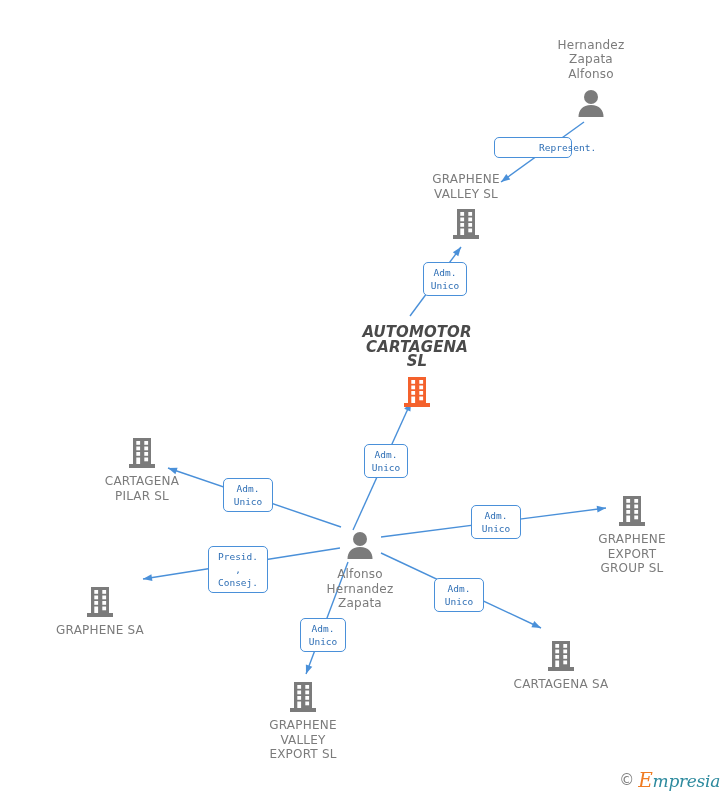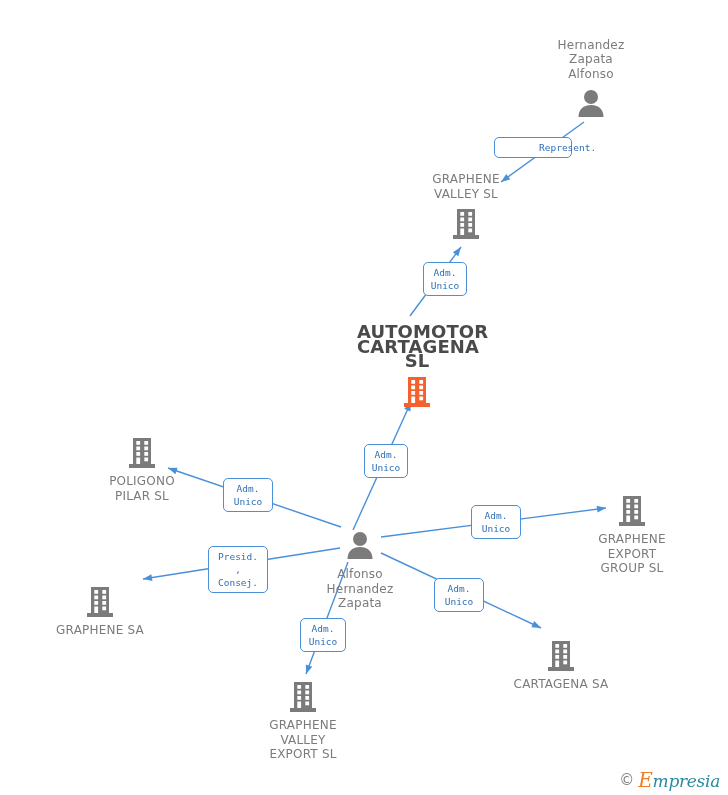--- a/index.html
+++ b/index.html
@@ -34,22 +34,23 @@
   .node-label {
     font-size: 12px;
     line-height: 14.5px;
     color: #7b7b7b;
     letter-spacing: 0.2px;
     white-space: pre-line;
   }
   .node-label.highlight {
     color: #4a4a4a;
     font-weight: bold;
-    font-size: 18px;
+    font-size: 15px;
     letter-spacing: 0.1px;
+    font-style: italic;
   }
   .node-icon {
     height: 40px;
     display: flex;
     align-items: center;
     justify-content: center;
   }
   .node.label-top .node-label { margin-bottom: 2px; }
   .node.label-bottom .node-label { margin-top: 2px; }
 
@@ -205,21 +206,21 @@
             <rect x="8.3" y="6" width="3.8" height="3.8" fill="#ffffff"></rect>
             <rect x="16.3" y="6" width="3.8" height="3.8" fill="#ffffff"></rect>
             <rect x="8.3" y="11.5" width="3.8" height="3.8" fill="#ffffff"></rect>
             <rect x="16.3" y="11.5" width="3.8" height="3.8" fill="#ffffff"></rect>
             <rect x="8.3" y="17" width="3.8" height="3.8" fill="#ffffff"></rect>
             <rect x="16.3" y="17" width="3.8" height="3.8" fill="#ffffff"></rect>
             <rect x="8.3" y="22.5" width="3.8" height="6.5" fill="#ffffff"></rect>
             <rect x="16.3" y="22.5" width="3.8" height="3.8" fill="#ffffff"></rect>
           </svg>
         </div>
-        <div class="node-label">POLIGONO
+        <div class="node-label">CARTAGENA
 PILAR SL</div>
       </div>
       <div class="node label-bottom" style="left: 100px; top: 581px;">
         <div class="node-icon">
           <svg width="28" height="34" viewBox="0 0 28 34">
             <path d="M5 3 h18 v26 h-18 z" fill="#7b7b7b"></path>
             <rect x="1" y="29" width="26" height="4" fill="#7b7b7b"></rect>
             <rect x="8.3" y="6" width="3.8" height="3.8" fill="#ffffff"></rect>
             <rect x="16.3" y="6" width="3.8" height="3.8" fill="#ffffff"></rect>
             <rect x="8.3" y="11.5" width="3.8" height="3.8" fill="#ffffff"></rect>

